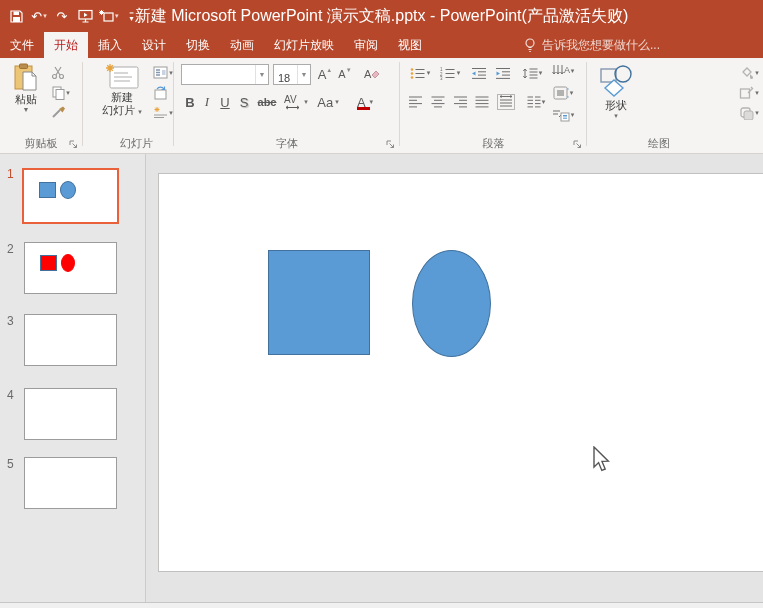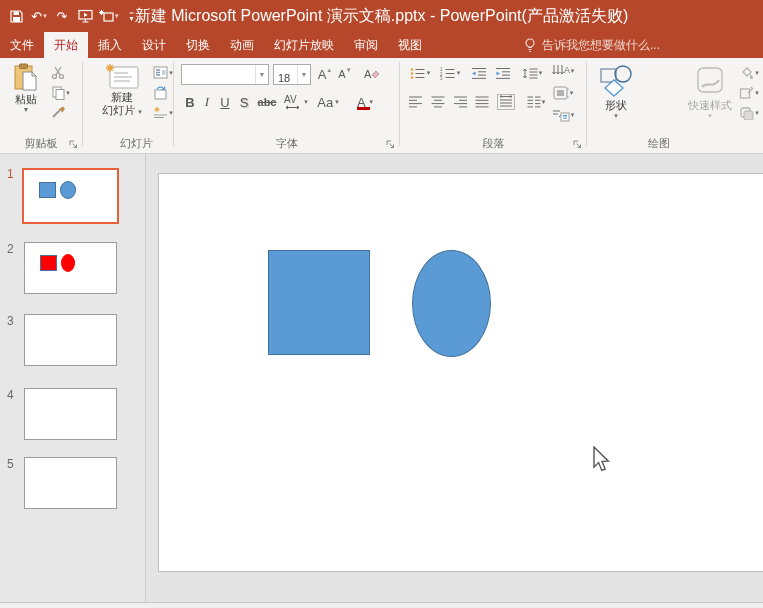--- a/index.html
+++ b/index.html
@@ -373,28 +373,20 @@
   <div class="rgroup" style="left:588px; width:142px;">
     <div class="bigbtn" style="left:7px; top:5px; width:42px;">
       <svg class="ic" width="36" height="36" viewBox="0 0 36 36">
         <rect x="3" y="6" width="15" height="13" fill="none" stroke="#8496B0" stroke-width="1.4"></rect>
         <circle cx="25" cy="11" r="8" fill="none" stroke="#41719C" stroke-width="1.4"></circle>
         <path d="M16 17 L25 25 L16 33 L7 25 Z" fill="#fff" stroke="#5B9BD5" stroke-width="1.4"></path>
       </svg>
       <span class="cap">形状</span>
       <span class="dd">▾</span>
     </div>
-    <div class="bigbtn disabled" style="left:96px; top:5px; width:52px;">
-      <svg class="ic" width="34" height="36" viewBox="0 0 34 36">
-        <rect x="5" y="5" width="24" height="24" rx="5" fill="none" stroke="#BDBBB9" stroke-width="1.4"></rect>
-        <path d="M9 24 C14 18, 20 26, 26 17" fill="none" stroke="#BDBBB9" stroke-width="2"></path>
-      </svg>
-      <span class="cap">快速样式</span>
-      <span class="dd">▾</span>
-    </div>
     <div class="minibtn" style="left:147px; top:6px; width:28px; height:17px;">
       <svg class="ic" width="15" height="14" viewBox="0 0 15 14">
           <path d="M4 6 L8 2 L12 6 L8 10 Z" fill="none" stroke="#B5B3B1" stroke-width="1.3"></path>
           <path d="M11 8 c1.5 2, 3 2, 3 3.5 a1.5 1.5 0 0 1 -3 0" fill="#B5B3B1"></path>
         </svg>
       <span class="dd">▾</span>
     </div>
     <div class="minibtn" style="left:147px; top:26px; width:28px; height:17px;">
       <svg class="ic" width="15" height="14" viewBox="0 0 15 14">
           <rect x="1.5" y="3" width="9" height="9" fill="none" stroke="#B5B3B1" stroke-width="1.3"></rect>

